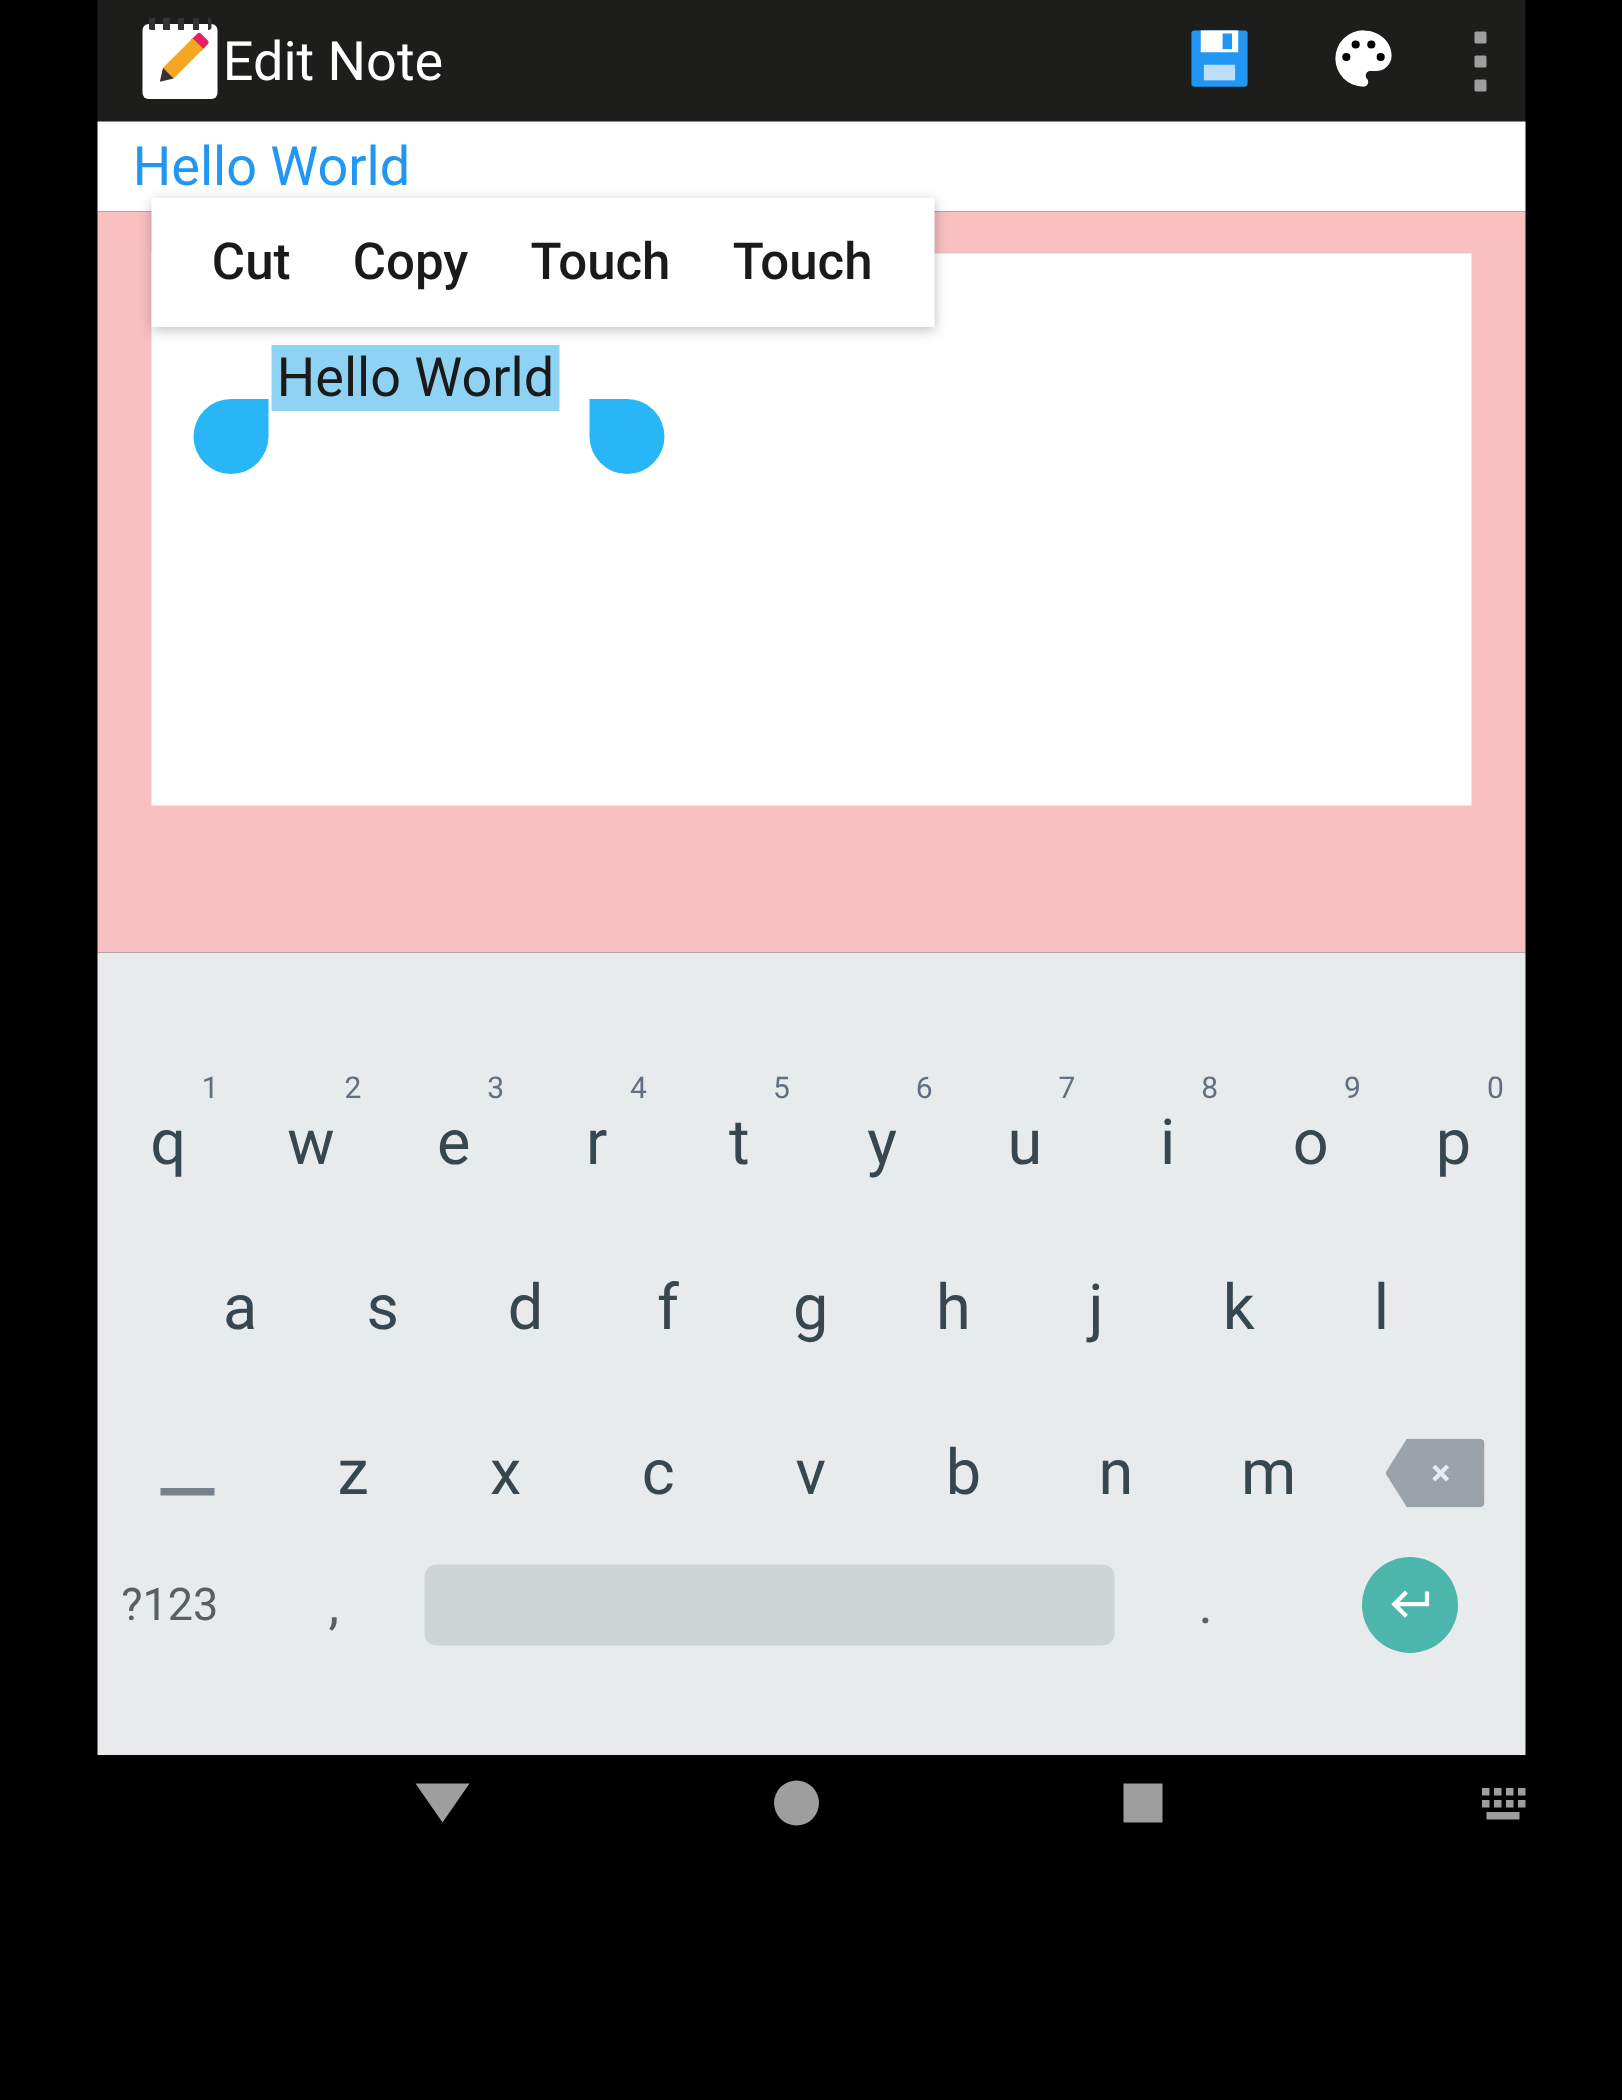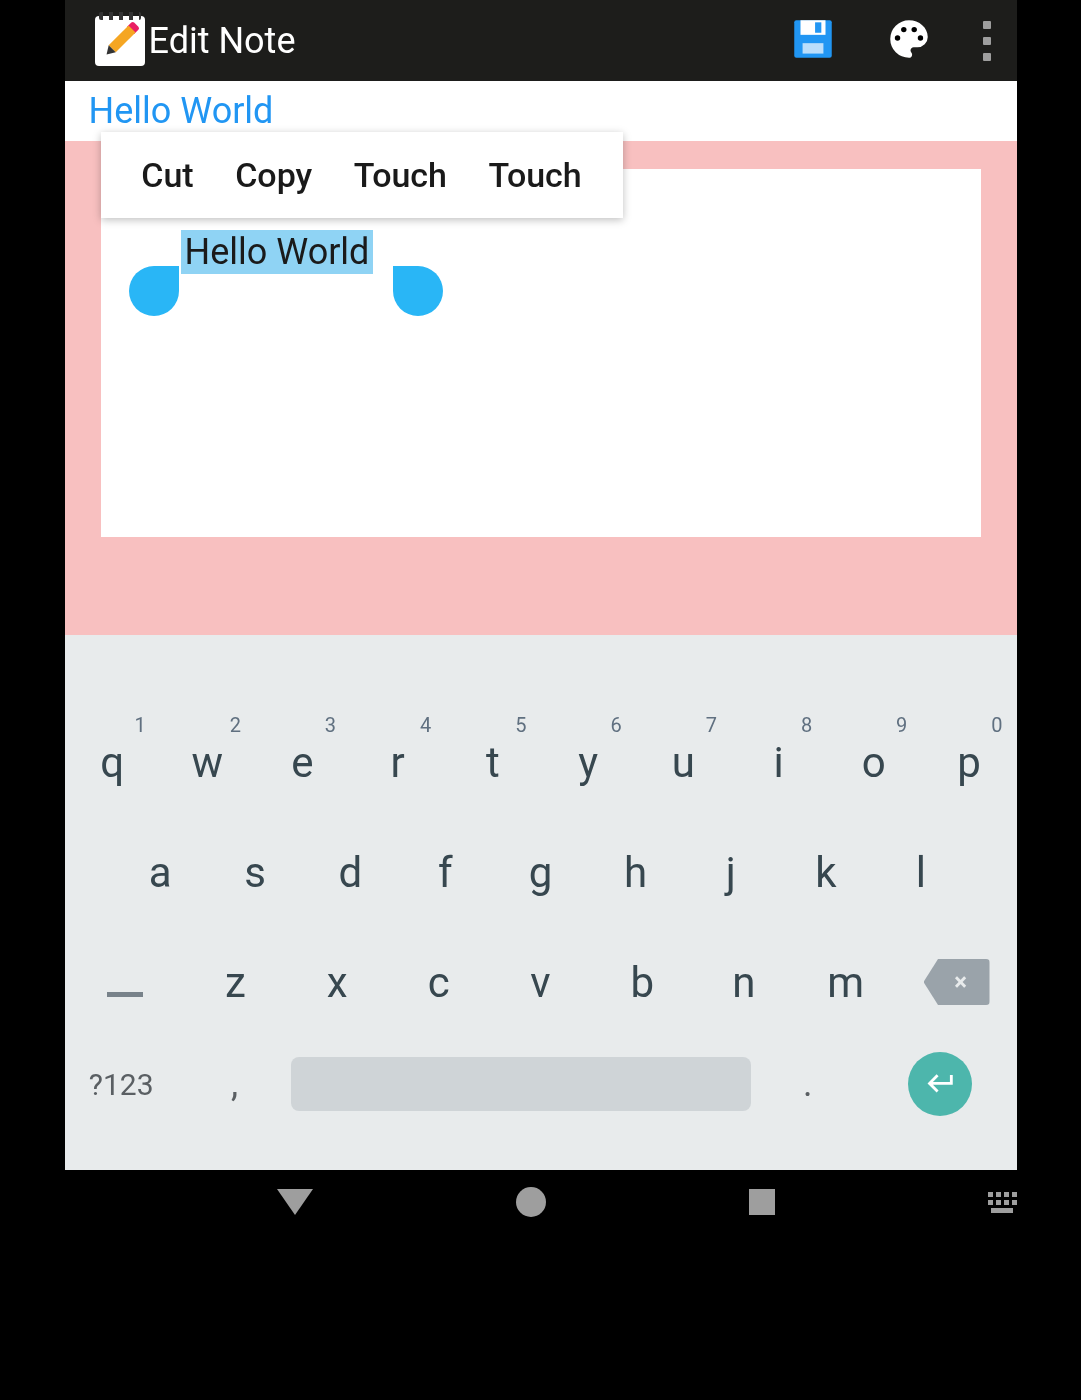--- a/index.html
+++ b/index.html
@@ -48,21 +48,21 @@
   .kbd { position:absolute; left:0; top:635px; width:952px; height:535px; background:#e8ebec; }
   .suggest-bar { height:72px; background:#e0e3e4; display:flex; align-items:center; position:relative; }
   .suggest-text { width:100%; text-align:center; color:#5a5f63; font-size:30px; }
   .mic { position:absolute; right:28px; top:18px; }
   .mic svg { width:36px; height:36px; fill:#4a4f53; }
 
   .row { display:flex; position:absolute; left:0; width:952px; }
   .row1 { top:72px; height:110px; }
   .row2 { top:182px; height:110px; padding:0 48px; }
   .row3 { top:292px; height:110px; }
-  .row4 { top:394px; height:110px; }
+  .row4 { top:380px; height:110px;gap:12px; }
 
   .key { flex:1; display:flex; align-items:center; justify-content:center; position:relative; color:#37474f; font-size:42px; }
   .key .sup { position:absolute; top:6px; right:14px; font-size:20px; color:#607080; }
   .row2 .key { flex:1; }
   .row3 .side { width:120px; display:flex; align-items:center; justify-content:center; flex:none;}
   .row3 .letters { flex:1; display:flex; }
   .shift-line { width:36px; height:5px; background:#78828a; margin-top:6px;}
   .shift-wrap { display:flex; flex-direction:column; align-items:center;}
   .backspace { width:120px; display:flex; align-items:center; justify-content:center; flex:none;}
   .backspace .bk { width:66px; height:46px; background:#9aa3aa; position:relative; border-radius:4px; clip-path: polygon(22% 0, 100% 0, 100% 100%, 22% 100%, 0 50%); display:flex; align-items:center; justify-content:center;}

